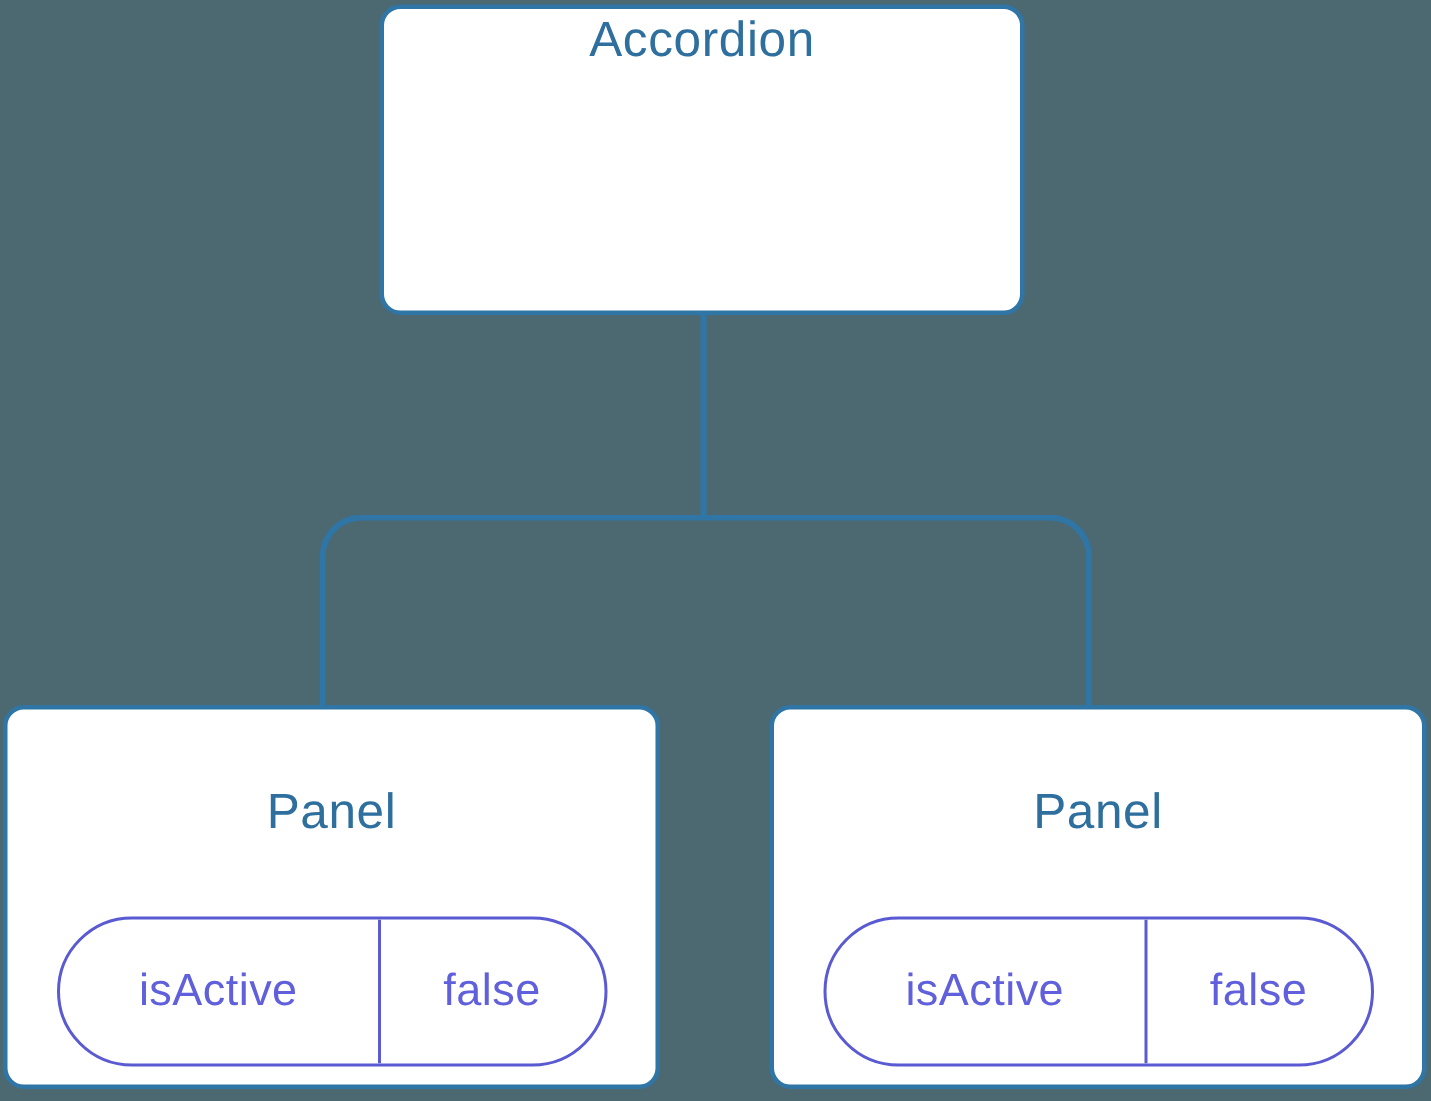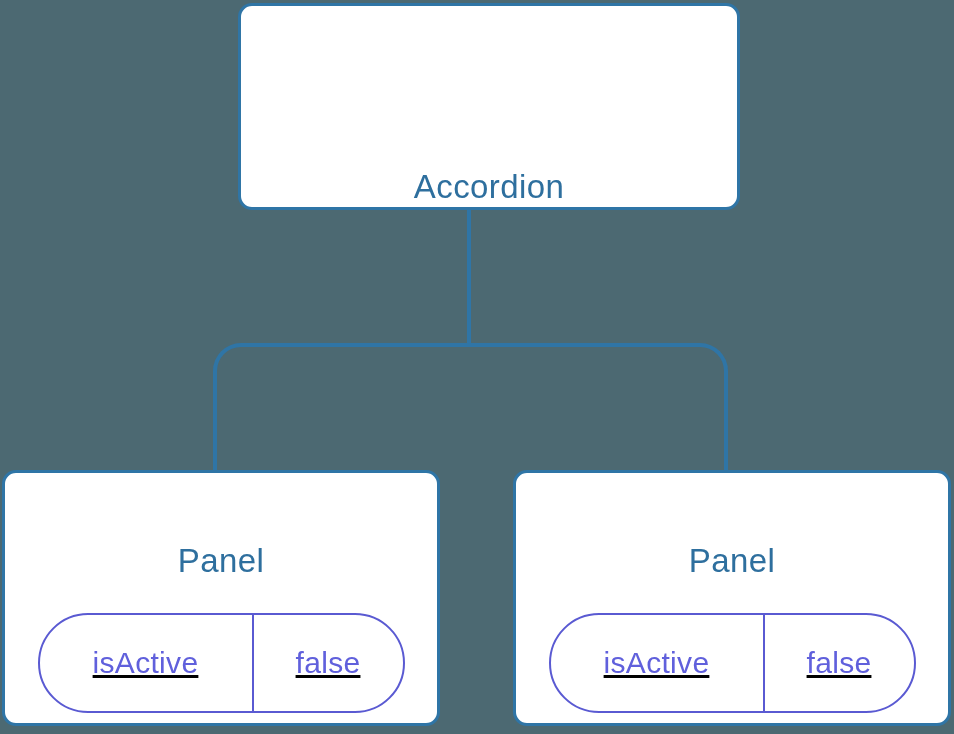--- a/index.html
+++ b/index.html
@@ -19,31 +19,31 @@
     position: absolute;
     background: var(--node-bg, #FFFFFF);
     border: 3px solid var(--node-border, #2F75A6);
     border-radius: 14px;
     box-sizing: border-box;
     display: flex;
     flex-direction: column;
     align-items: center;
   }
   .root-node {
-    left: 238px;
+    left: 253px;
     top: 3px;
-    width: 502px;
+    width: 430px;
     height: 207px;
-    justify-content: flex-end;
+    justify-content: flex-start;
   }
   .panel-node {
     top: 470px;
     width: 438px;
     height: 256px;
-    padding-top: 68px;
+    padding-top: 48px;
   }
   .panel-left  { left: 2px;   }
   .panel-right { left: 513px; }
   .node-label {
     color: var(--node-label, #2E6F9E);
     font-size: 33px;
     font-weight: 500;
     letter-spacing: 0.4px;
     line-height: 40px;
     white-space: nowrap;
@@ -64,30 +64,29 @@
     height: 127px;
     box-sizing: border-box;
     border-top: 4px solid var(--connector, #2F75A6);
     border-left: 4px solid var(--connector, #2F75A6);
     border-right: 4px solid var(--connector, #2F75A6);
     border-radius: 28px 28px 0 0;
     background: transparent;
   }
   
   .state-pill {
-    margin-top: 32px;
+    margin-top: 50px;
     width: 367px;
     height: 100px;
     box-sizing: border-box;
     border: 2px solid var(--state-border, #5A5AD2);
     border-radius: 50px;
     display: flex;
     overflow: hidden;
     background: var(--node-bg, #FFFFFF);
-    text-decoration: underline;
   }
   .state-cell {
     display: flex;
     align-items: center;
     justify-content: center;
     color: var(--state-text, #6060DC);
     font-size: 30px;
     font-weight: 500;
     letter-spacing: 0.3px;
     white-space: nowrap;

